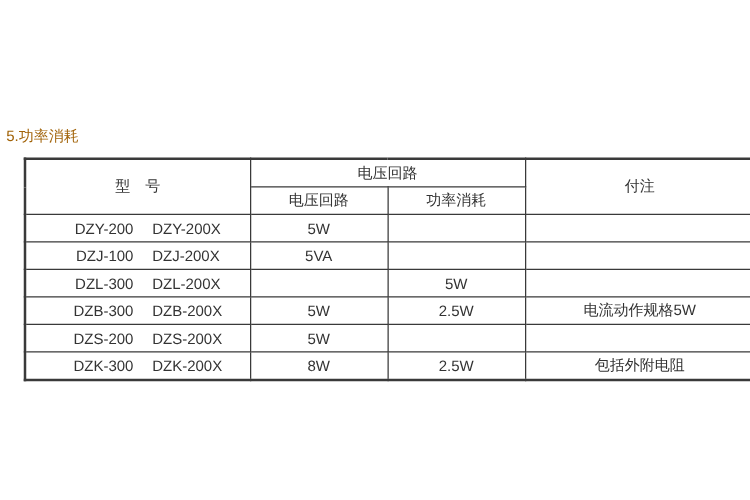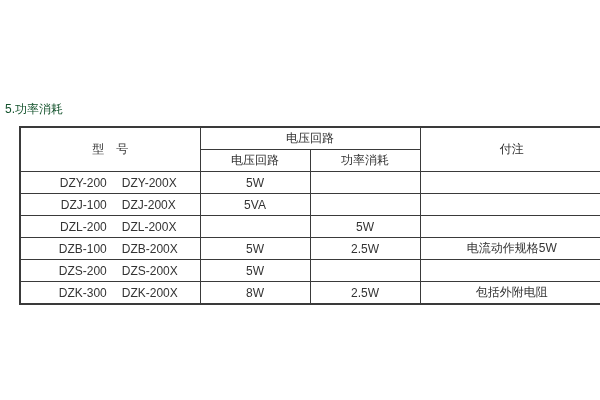--- a/index.html
+++ b/index.html
@@ -15,21 +15,21 @@
     font-family: "Liberation Sans", "DejaVu Sans", sans-serif;
     color: #333333;
     overflow: hidden;
   }
   .doc-title {
     position: absolute;
     left: 5px;
     top: 102px;
     font-size: 12px;
     line-height: 14px;
-    color: #14532d;
+    color: #a16207;
   }
   table.spec-table {
     position: absolute;
     left: 4px;
     top: 126px;
     width: 584px;
     border-collapse: collapse;
     table-layout: fixed;
     border: 2px solid #3a3a3a;
     margin-left: 15px;
@@ -101,32 +101,32 @@
             <span>DZJ-200X</span>
           </span>
         </td>
         <td>5VA</td>
         <td></td>
         <td></td>
       </tr>
       <tr>
         <td>
           <span class="model-pair">
-            <span>DZL-200</span>
+            <span>DZL-300</span>
             <span>DZL-200X</span>
           </span>
         </td>
         <td></td>
         <td>5W</td>
         <td></td>
       </tr>
       <tr>
         <td>
           <span class="model-pair">
-            <span>DZB-100</span>
+            <span>DZB-300</span>
             <span>DZB-200X</span>
           </span>
         </td>
         <td>5W</td>
         <td>2.5W</td>
         <td>电流动作规格5W</td>
       </tr>
       <tr>
         <td>
           <span class="model-pair">

